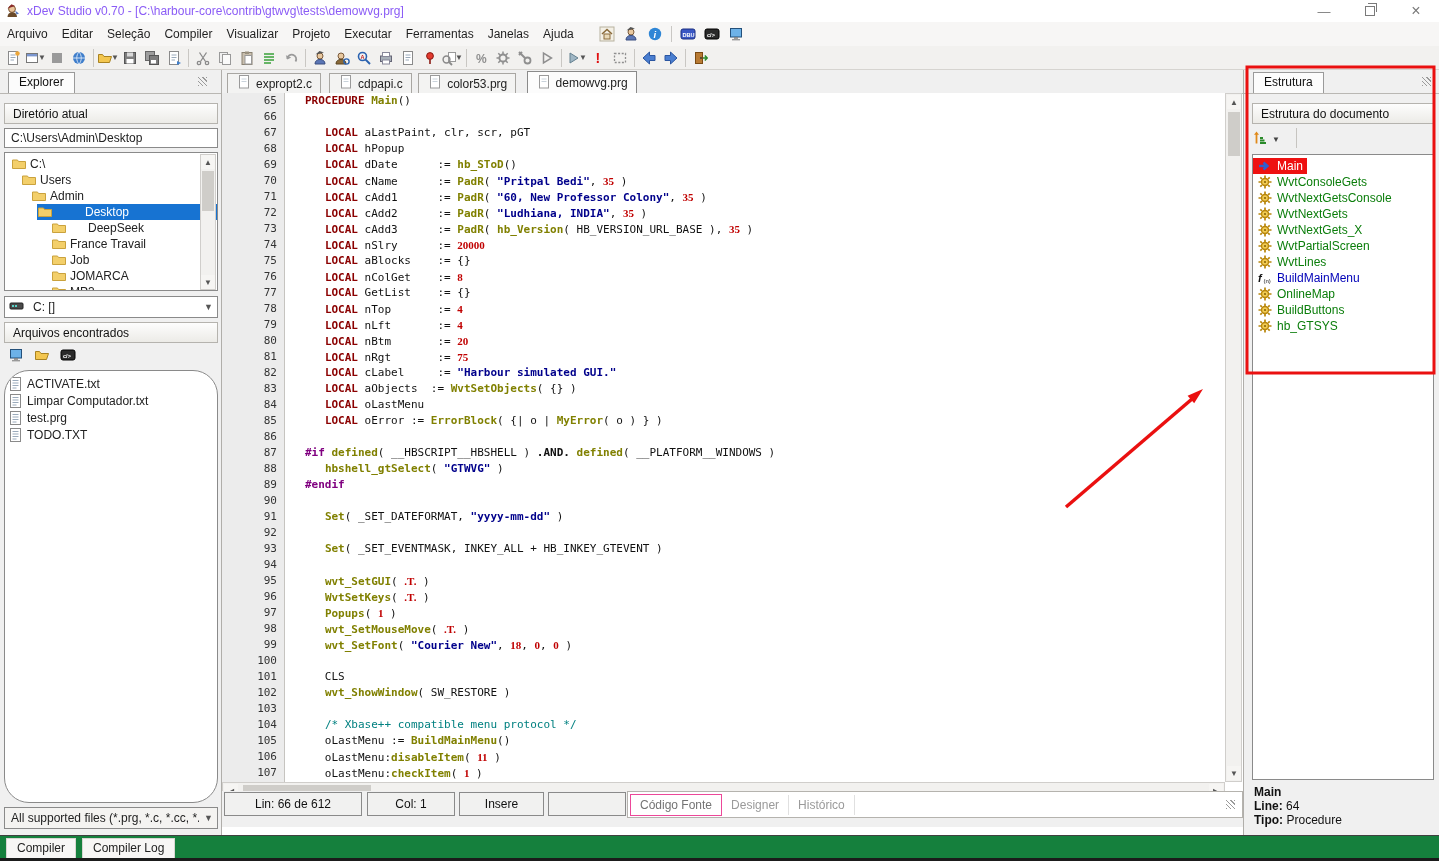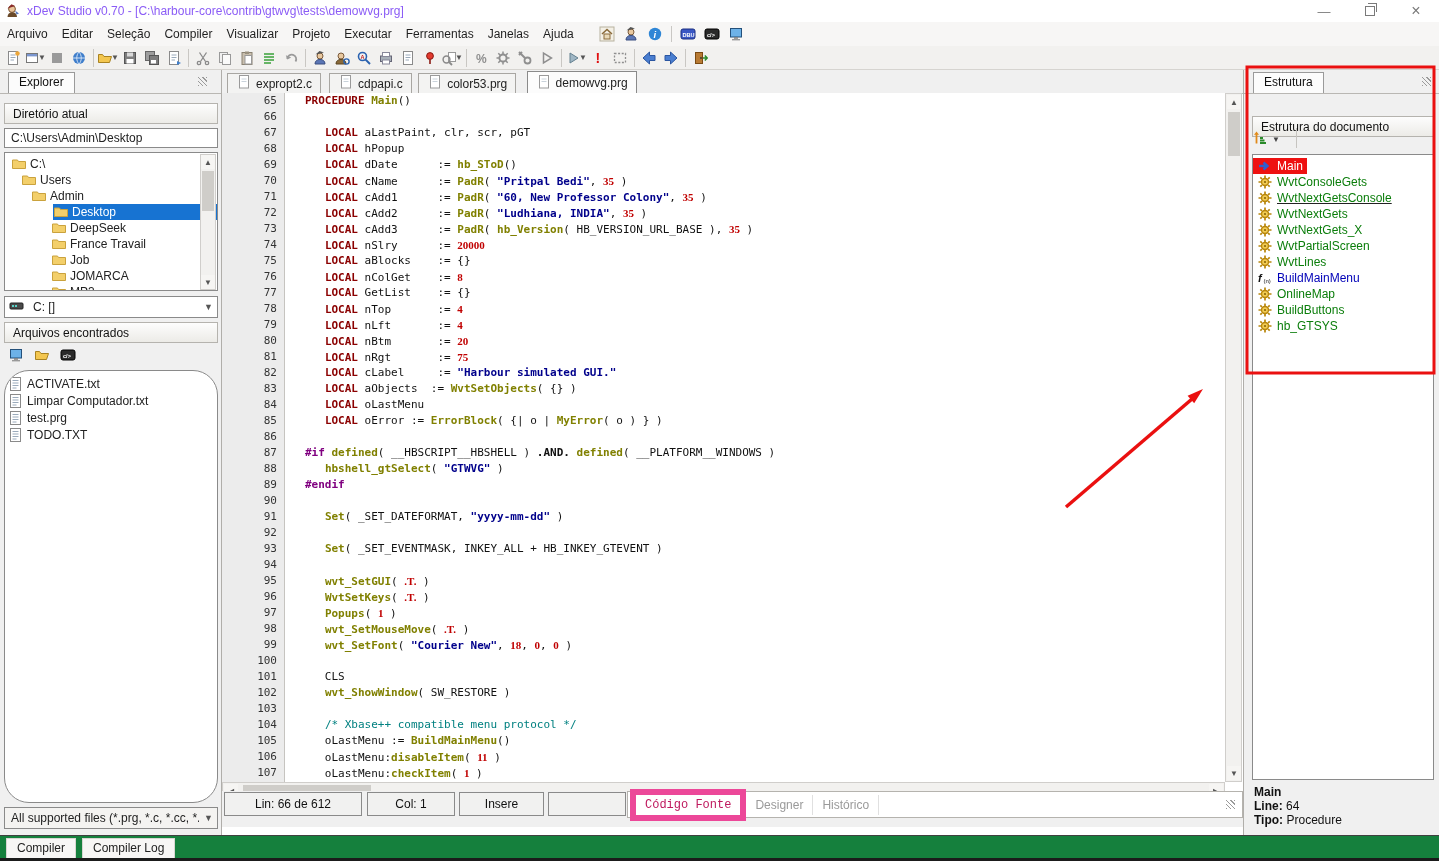--- a/index.html
+++ b/index.html
@@ -65,21 +65,21 @@
   .kw{color:#8b0000;font-weight:bold;} .fn{color:#808000;font-weight:bold;}
   .str{color:#00008b;font-weight:bold;} .num{color:#c00000;font-weight:bold;font-family:Liberation Serif, serif;}
   .pre{color:#800080;font-weight:bold;} .cmt{color:#008080;} .op{color:#111;font-weight:bold;} .pl{color:#111;}
   
   .estatus{position:absolute;left:0;top:721px;width:1021px;height:36px;background:#f0f0f0;}
   .sbox{position:absolute;top:1px;height:24px;background:#f1f1f0;border:1px solid #8a8a8a;box-sizing:border-box;
         display:flex;align-items:center;justify-content:center;color:#111;}
   .stabszone{position:absolute;left:405px;top:0;width:616px;height:27px;background:#fff;border:1px solid #b5b3ae;
         box-sizing:border-box;display:flex;align-items:center;}
   .stab{padding:3px 9px;color:#9a9a9a;border-right:1px solid #e0e0e0;}
-  .stab.active{color:#be185d;background:#fff;border:6px solid #ec4899;margin-left:2px;font-family:Liberation Mono, monospace;}
+  .stab.active{color:#737373;background:#fff;border:1px solid #ec4899;margin-left:2px;}
   
   .rightpanel{position:absolute;left:1243px;top:70px;width:196px;height:765px;background:#f0f0f0;border-left:1px solid #b0aeaa;box-sizing:border-box;}
   .sitem{height:16px;display:flex;align-items:center;white-space:nowrap;padding-left:4px;}
   .sitem .lbl{padding:0 4px;}
   .ssel{background:#ee1111;}
   .ssel .lbl{color:#fff;}
   .sortbtn{position:absolute;left:8px;top:59px;width:36px;height:20px;display:flex;align-items:center;}
   .sinfo{position:absolute;left:10px;top:715px;line-height:14px;color:#111;}
   .sinfo b{font-weight:bold;}
   
@@ -392,29 +392,29 @@
             <span class="lbl">Users</span>
           </div>
           <div class="titem" style="margin-left: 26px;">
             <span style="display:flex;">
               <svg width="16" height="16" viewBox="0 0 16 16">
                 <path d="M1.5 12.5V4h5l1 1.5h7v7z" fill="#f3cf6a" stroke="#caa23d"></path>
               </svg>
             </span>
             <span class="lbl">Admin</span>
           </div>
-          <div class="titem tsel" style="margin-left: 48px;">
+          <div class="titem tsel" style="margin-left: 32px; gap: 29px;">
             <span style="display:flex;">
               <svg width="16" height="16" viewBox="0 0 16 16">
                 <path d="M1.5 12.5V4h5l1 1.5h7v7z" fill="#f3cf6a" stroke="#caa23d"></path>
               </svg>
             </span>
             <span class="lbl">Desktop</span>
           </div>
-          <div class="titem" style="margin-left: 46px;">
+          <div class="titem" style="margin-left: 46px; gap: 18px;">
             <span style="display:flex;">
               <svg width="16" height="16" viewBox="0 0 16 16">
                 <path d="M1.5 12.5V4h5l1 1.5h7v7z" fill="#f3cf6a" stroke="#caa23d"></path>
               </svg>
             </span>
             <span class="lbl">DeepSeek</span>
           </div>
           <div class="titem" style="margin-left: 46px;">
             <span style="display:flex;">
               <svg width="16" height="16" viewBox="0 0 16 16">
@@ -775,21 +775,21 @@
         </div>
       <span class="hatch" style="position:absolute;left:1004px;top:9px;"></span>
     </div>
   </div>
 
   <div class="rightpanel">
     <div class="tabstrip" style="left:0;top:0;width:195px;background:#f0f0f0;"></div>
     <div class="ptab" style="left:9px;"><span>Estrutura</span></div>
     <span class="hatch" style="position:absolute;left:178px;top:7px;"></span>
 
-    <div class="hdrbar" style="left:8px;top:46px;width:182px;"><span>Estrutura do documento</span></div>
+    <div class="hdrbar" style="left:8px;top:33px;width:182px;"><span>Estrutura do documento</span></div>
 
     <div class="sortbtn">
       <span id="sort-ico"><svg width="16" height="16" viewBox="0 0 16 16">
             <path d="M4.5 13.5V4" stroke="#e08a1a" stroke-width="1.8"></path>
             <path d="M4.5 1.5L2 4.8h5z" fill="#e08a1a"></path>
             <path d="M8 13h6M8 10.5h4.5M8 8h3" stroke="#2a8a2a" stroke-width="1.8"></path>
           </svg></span>
       <span style="font-size:8px;color:#444;margin-left:4px;">▼</span>
     </div>
     <div style="position:absolute;left:52px;top:58px;width:1px;height:20px;background:#c6c4c0;"></div>
@@ -807,21 +807,21 @@
           <div class="sitem" style="width: fit-content;">
             <span style="display:flex;">
               <svg width="16" height="16" viewBox="0 0 16 16">
                 <circle cx="8" cy="8" r="3.5" fill="#f2cc54" stroke="#b8860b" stroke-width="1.4"></circle>
                 <path d="M8 1.5v2.4M8 12.1v2.4M1.5 8h2.4M12.1 8h2.4M3.3 3.3L5 5M11 11l1.7 1.7M12.7 3.3L11 5M5 11l-1.7 1.7" stroke="#b8860b" stroke-width="1.7"></path>
                 <circle cx="8" cy="8" r="1.1" fill="#8a6508"></circle>
               </svg>
             </span>
             <span class="lbl" style="color: rgb(10, 125, 10);">WvtConsoleGets</span>
           </div>
-          <div class="sitem" style="width: fit-content; text-decoration: underline;">
+          <div class="sitem" style="width: fit-content;">
             <span style="display:flex;">
               <svg width="16" height="16" viewBox="0 0 16 16">
                 <circle cx="8" cy="8" r="3.5" fill="#f2cc54" stroke="#b8860b" stroke-width="1.4"></circle>
                 <path d="M8 1.5v2.4M8 12.1v2.4M1.5 8h2.4M12.1 8h2.4M3.3 3.3L5 5M11 11l1.7 1.7M12.7 3.3L11 5M5 11l-1.7 1.7" stroke="#b8860b" stroke-width="1.7"></path>
                 <circle cx="8" cy="8" r="1.1" fill="#8a6508"></circle>
               </svg>
             </span>
             <span class="lbl" style="color: rgb(10, 125, 10);">WvtNextGetsConsole</span>
           </div>
           <div class="sitem" style="width: fit-content;">

